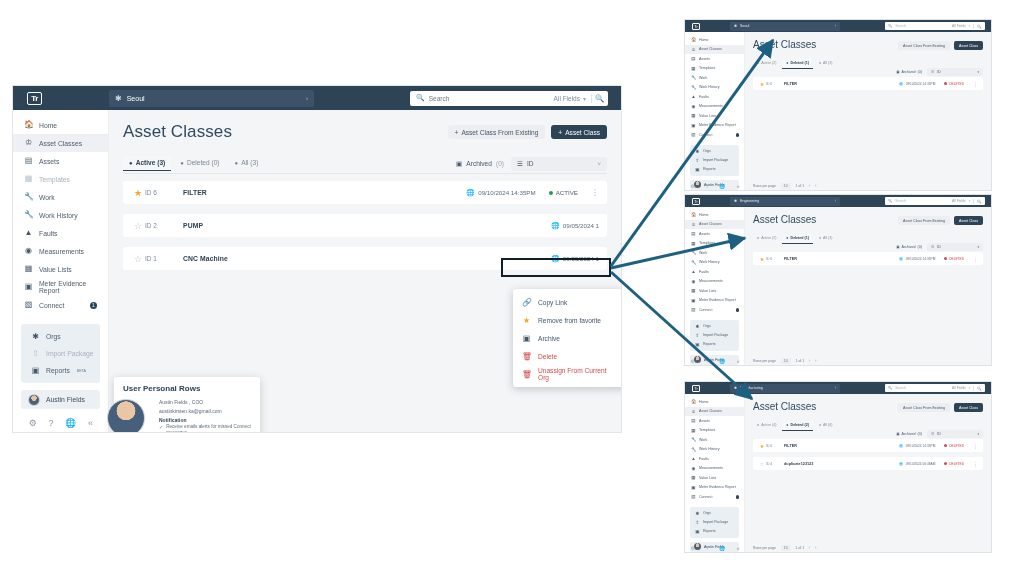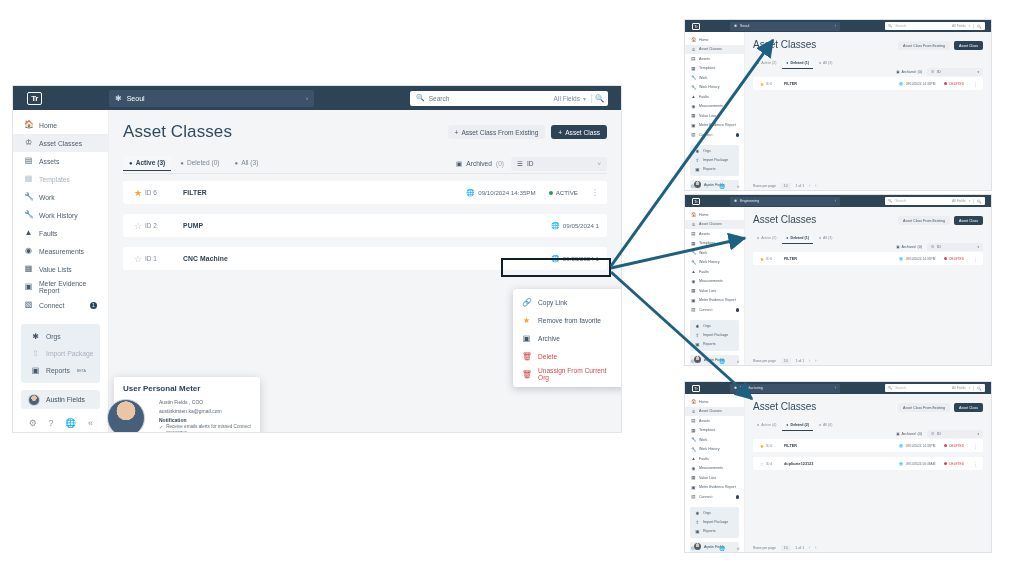--- a/index.html
+++ b/index.html
@@ -468,21 +468,21 @@
                 <span class="gico">🌐</span>
                 <span>09/05/2024 1</span>
               </span>
             </span>
           </div>
         </div>
       </div>
     </div>
 
     <div class="upi">
-      <div class="upi-title">User Personal Meter</div>
+      <div class="upi-title">User Personal Rows</div>
       <div class="upi-body">
         <div class="avatar-lg"></div>
         <div class="upi-fields">
           <div class="upi-line">Austin Fields , COO</div>
           <div class="upi-line">austinkirsten.ka@gmail.com</div>
           <div class="upi-lbl">Notification</div>
           <div class="upi-note">
             <span class="chk">✓</span>
             <span class="t">Receive emails alerts for missed Connect messages</span>
           </div>

